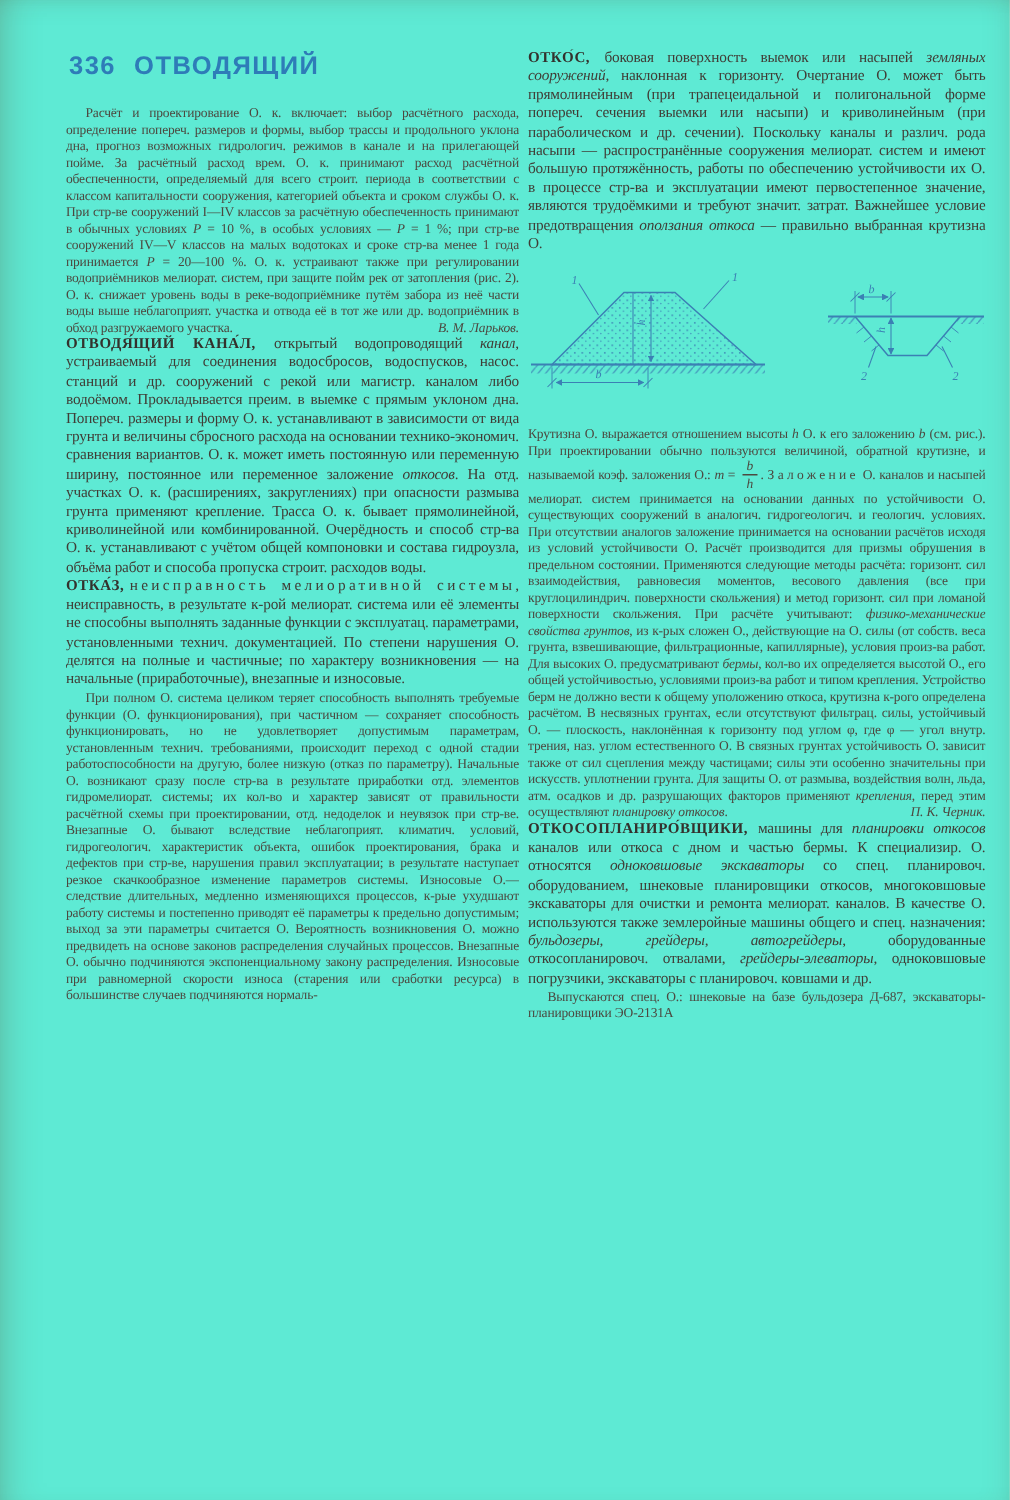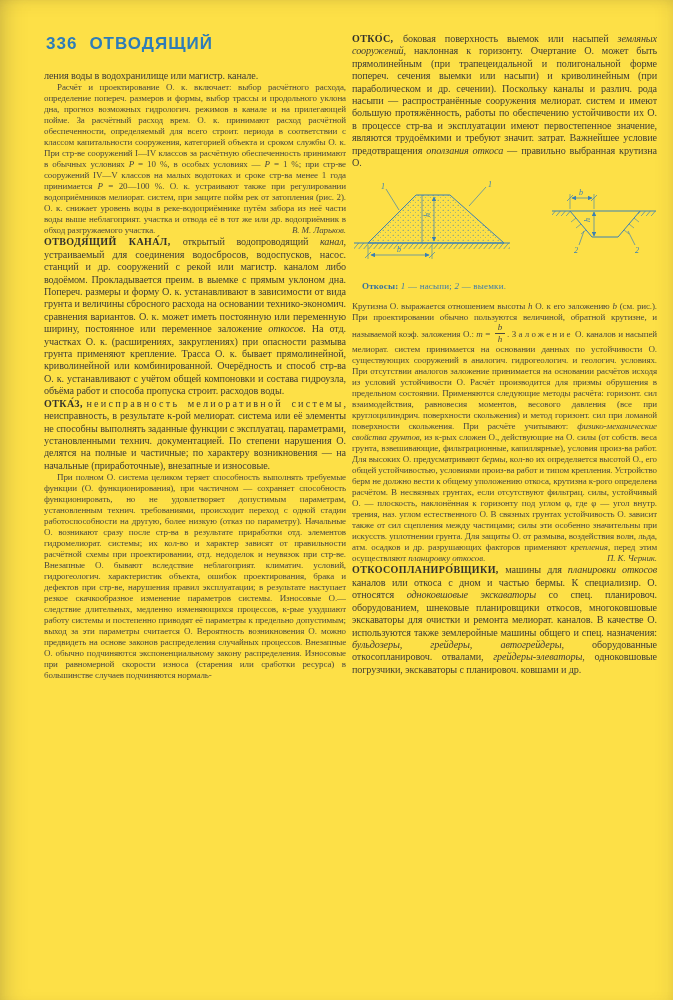--- a/index.html
+++ b/index.html
@@ -3,21 +3,21 @@
 <meta charset="utf-8">
 <style>
   html,body{margin:0;padding:0;}
   body{
     width:673px;height:1000px;
     font-family:"Liberation Serif", serif;
     background:#efe9d6;
   }
   .page{
     position:relative;width:673px;height:1000px;overflow:hidden;
-    background:#fde047;
+    background:#5eead4;
     box-shadow:inset 20px 0 26px -20px rgba(92,84,56,.38),
                inset -14px 0 22px -18px rgba(92,84,56,.22),
                inset 0 12px 20px -16px rgba(92,84,56,.25);
     color:#43403a;
   }
   .running-head{
     position:absolute;left:46px;top:34px;
     font-family:"Liberation Sans", sans-serif;
     font-weight:bold;font-size:17px;letter-spacing:1px;
     color:#2e7cb8;
@@ -55,21 +55,20 @@
 </head>
 <body>
 
 <div class="page">
 
   <div class="running-head">
     <span class="pageno">336</span><span>ОТВОДЯЩИЙ</span>
   </div>
 
   <div class="col col-left">
-    <p class="t main"><span>ления воды в водохранилище или магистр. канале.</span></p>
     <p class="t petit indent"><span>Расчёт и проектирование О. к. включает: выбор расчётного расхода, определение попереч. размеров и формы, выбор трассы и продольного уклона дна, прогноз возможных гидрологич. режимов в канале и на прилегающей пойме. За расчётный расход врем. О. к. принимают расход расчётной обеспеченности, определяемый для всего строит. периода в соответствии с классом капитальности сооружения, категорией объекта и сроком службы О. к. При стр-ве сооружений I—IV классов за расчётную обеспеченность принимают в обычных условиях </span><span class="r-i">P</span><span> = 10 %, в особых условиях — </span><span class="r-i">P</span><span> = 1 %; при стр-ве сооружений IV—V классов на малых водотоках и сроке стр-ва менее 1 года принимается </span><span class="r-i">P</span><span> = 20—100 %. О. к. устраивают также при регулировании водоприёмников мелиорат. систем, при защите пойм рек от затопления (рис. 2). О. к. снижает уровень воды в реке-водоприёмнике путём забора из неё части воды выше неблагоприят. участка и отвода её в тот же или др. водоприёмник в обход разгружаемого участка.</span><span class="r-sig">В. М. Ларьков.</span></p>
     <p class="t main"><span class="r-bc">ОТВОДЯ́ЩИЙ КАНА́Л, </span><span>открытый водопроводящий </span><span class="r-i">канал</span><span>, устраиваемый для соединения водосбросов, водоспусков, насос. станций и др. сооружений с рекой или магистр. каналом либо водоёмом. Прокладывается преим. в выемке с прямым уклоном дна. Попереч. размеры и форму О. к. устанавливают в зависимости от вида грунта и величины сбросного расхода на основании технико-экономич. сравнения вариантов. О. к. может иметь постоянную или переменную ширину, постоянное или переменное заложение </span><span class="r-i">откосов</span><span>. На отд. участках О. к. (расширениях, закруглениях) при опасности размыва грунта применяют крепление. Трасса О. к. бывает прямолинейной, криволинейной или комбинированной. Очерёдность и способ стр-ва О. к. устанавливают с учётом общей компоновки и состава гидроузла, объёма работ и способа пропуска строит. расходов воды.</span></p>
     <p class="t main"><span class="r-bc">ОТКА́З, </span><span class="r-sp">неисправность мелиоративной системы</span><span>, неисправность, в результате к-рой мелиорат. система или её элементы не способны выполнять заданные функции с эксплуатац. параметрами, установленными технич. документацией. По степени нарушения О. делятся на полные и частичные; по характеру возникновения — на начальные (приработочные), внезапные и износовые.</span></p>
     <p class="t petit indent"><span>При полном О. система целиком теряет способность выполнять требуемые функции (О. функционирования), при частичном — сохраняет способность функционировать, но не удовлетворяет допустимым параметрам, установленным технич. требованиями, происходит переход с одной стадии работоспособности на другую, более низкую (отказ по параметру). Начальные О. возникают сразу после стр-ва в результате приработки отд. элементов гидромелиорат. системы; их кол-во и характер зависят от правильности расчётной схемы при проектировании, отд. недоделок и неувязок при стр-ве. Внезапные О. бывают вследствие неблагоприят. климатич. условий, гидрогеологич. характеристик объекта, ошибок проектирования, брака и дефектов при стр-ве, нарушения правил эксплуатации; в результате наступает резкое скачкообразное изменение параметров системы. Износовые О.— следствие длительных, медленно изменяющихся процессов, к-рые ухудшают работу системы и постепенно приводят её параметры к предельно допустимым; выход за эти параметры считается О. Вероятность возникновения О. можно предвидеть на основе законов распределения случайных процессов. Внезапные О. обычно подчиняются экспоненциальному закону распределения. Износовые при равномерной скорости износа (старения или сработки ресурса) в большинстве случаев подчиняются нормаль-</span></p>
   </div>
 
   <div class="col col-right">
     <p class="t main"><span class="r-bc">ОТКО́С, </span><span>боковая поверхность выемок или насыпей </span><span class="r-i">земляных сооружений</span><span>, наклонная к горизонту. Очертание О. может быть прямолинейным (при трапецеидальной и полигональной форме попереч. сечения выемки или насыпи) и криволинейным (при параболическом и др. сечении). Поскольку каналы и различ. рода насыпи — распространённые сооружения мелиорат. систем и имеют большую протяжённость, работы по обеспечению устойчивости их О. в процессе стр-ва и эксплуатации имеют первостепенное значение, являются трудоёмкими и требуют значит. затрат. Важнейшее условие предотвращения </span><span class="r-i">оползания откоса</span><span> — правильно выбранная крутизна О.</span></p>
 
     <div class="figure-block">
@@ -126,20 +125,20 @@
           <line x1="239" y1="22" x2="245" y2="16" stroke-width="0.7"></line>
           <line x1="242" y1="33" x2="242" y2="57" stroke-width="0.7" marker-start="url(#ar)" marker-end="url(#ar)"></line>
           <line x1="227" y1="66" x2="232" y2="52" stroke-width="0.7"></line>
           <line x1="283" y1="66" x2="276" y2="52" stroke-width="0.7"></line>
         </g>
         <text x="227" y="16">b</text>
         <text x="239" y="48" transform="rotate(-90 236 46)">h</text>
         <text x="222" y="74">2</text>
         <text x="283" y="74">2</text>
       </svg>
-      <p class="figure-caption"><span class="r-b">Откосы: </span><span class="r-i">1</span><span> — насыпи; </span><span class="r-i">2</span><span> — выемки.</span></p>
     </div>
 
     <p class="t petit"><span>Крутизна О. выражается отношением высоты </span><span class="r-i">h</span><span> О. к его заложению </span><span class="r-i">b</span><span> (см. рис.). При проектировании обычно пользуются величиной, обратной крутизне, и называемой коэф. заложения О.: </span><span class="r-i">m</span><span> = </span><span class="frac"><span class="fn">b</span><span class="fd">h</span></span><span>. </span><span class="r-sp">Заложение</span><span> О. каналов и насыпей мелиорат. систем принимается на основании данных по устойчивости О. существующих сооружений в аналогич. гидрогеологич. и геологич. условиях. При отсутствии аналогов заложение принимается на основании расчётов исходя из условий устойчивости О. Расчёт производится для призмы обрушения в предельном состоянии. Применяются следующие методы расчёта: горизонт. сил взаимодействия, равновесия моментов, весового давления (все при круглоцилиндрич. поверхности скольжения) и метод горизонт. сил при ломаной поверхности скольжения. При расчёте учитывают: </span><span class="r-i">физико-механические свойства грунтов</span><span>, из к-рых сложен О., действующие на О. силы (от собств. веса грунта, взвешивающие, фильтрационные, капиллярные), условия произ-ва работ. Для высоких О. предусматривают </span><span class="r-i">бермы</span><span>, кол-во их определяется высотой О., его общей устойчивостью, условиями произ-ва работ и типом крепления. Устройство берм не должно вести к общему уположению откоса, крутизна к-рого определена расчётом. В несвязных грунтах, если отсутствуют фильтрац. силы, устойчивый О. — плоскость, наклонённая к горизонту под углом φ, где φ — угол внутр. трения, наз. углом естественного О. В связных грунтах устойчивость О. зависит также от сил сцепления между частицами; силы эти особенно значительны при искусств. уплотнении грунта. Для защиты О. от размыва, воздействия волн, льда, атм. осадков и др. разрушающих факторов применяют </span><span class="r-i">крепления</span><span>, перед этим осуществляют </span><span class="r-i">планировку откосов</span><span>.</span><span class="r-sig">П. К. Черник.</span></p>
     <p class="t main"><span class="r-bc">ОТКОСОПЛАНИРО́ВЩИКИ, </span><span>машины для </span><span class="r-i">планировки откосов</span><span> каналов или откоса с дном и частью бермы. К специализир. О. относятся </span><span class="r-i">одноковшовые экскаваторы</span><span> со спец. планировоч. оборудованием, шнековые планировщики откосов, многоковшовые экскаваторы для очистки и ремонта мелиорат. каналов. В качестве О. используются также землеройные машины общего и спец. назначения: </span><span class="r-i">бульдозеры, грейдеры, автогрейдеры</span><span>, оборудованные откосопланировоч. отвалами, </span><span class="r-i">грейдеры-элеваторы</span><span>, одноковшовые погрузчики, экскаваторы с планировоч. ковшами и др.</span></p>
+    <p class="t petit indent"><span>Выпускаются спец. О.: шнековые на базе бульдозера Д-687, экскаваторы-планировщики ЭО-2131А</span></p>
   </div>
 
 </div>
 
 </body></html>

